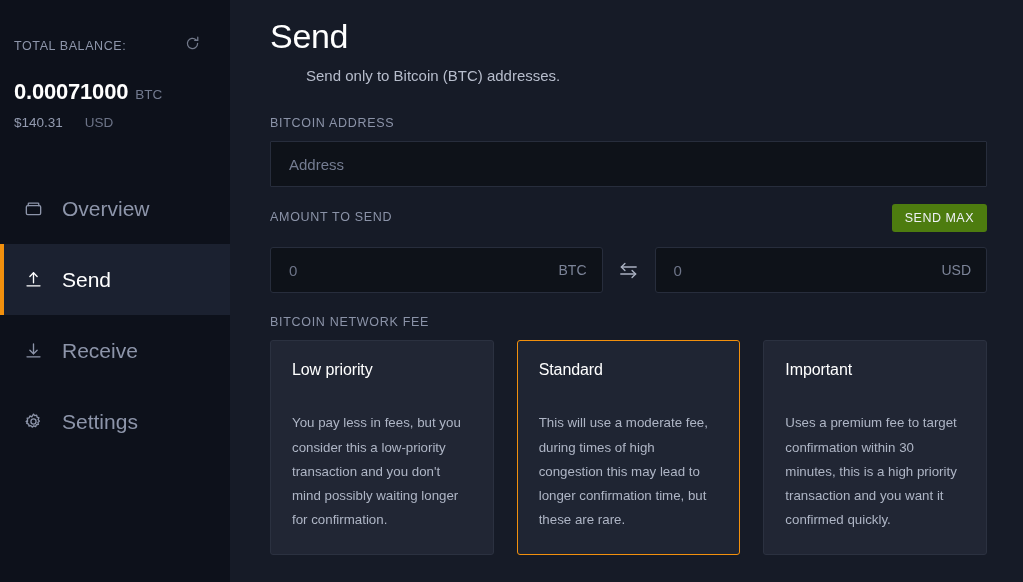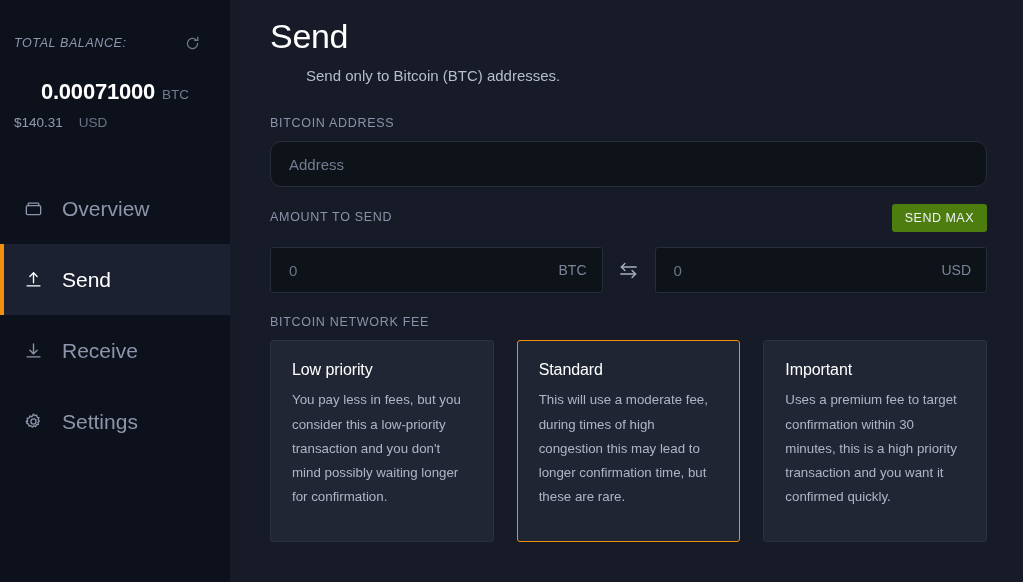--- a/index.html
+++ b/index.html
@@ -27,24 +27,23 @@
     flex-shrink: 0;
     position: relative;
   }
 
   .balance-block {
     padding: 33px 14px 0 14px;
   }
 
   .balance-head {
     display: flex;
-    align-items: center;
+    align-items: flex-end;
     justify-content: space-between;
     padding-right: 14px;
-    font-style: italic;
   }
 
   .balance-label {
     font-size: 12.5px;
     letter-spacing: 0.6px;
     color: #8e96ab;
     font-weight: 400;
   }
 
   .refresh-btn {
@@ -55,39 +54,38 @@
     justify-content: center;
     cursor: pointer;
     opacity: .72;
   }
 
   .balance-primary {
     margin-top: 26px;
     display: flex;
     align-items: baseline;
     gap: 7px;
-    justify-content: center;
   }
   .balance-amount {
     font-size: 22px;
     font-weight: 700;
     color: #ffffff;
     letter-spacing: -0.2px;
   }
   .balance-unit {
     font-size: 13.5px;
     color: #737b90;
     font-weight: 400;
   }
 
   .balance-secondary {
     margin-top: 10px;
     display: flex;
     align-items: baseline;
-    gap: 16px;
+    gap: 22px;
   }
   .balance-fiat {
     font-size: 13.5px;
     color: #939bb0;
   }
   .balance-fiat-unit {
     font-size: 13.5px;
     color: #6d7488;
   }
 
@@ -178,21 +176,21 @@
 
   .section-address { margin-top: 32px; }
 
   .text-input {
     display: block;
     width: 100%;
     height: 46px;
     margin-top: 11px;
     background: #0e1219;
     border: 1px solid #272d3c;
-    border-radius: 11px;
+    border-radius: 1px;
     padding: 0 18px;
     font-family: "Liberation Sans", sans-serif;
     font-size: 15px;
     color: #e3e7ef;
     outline: none;
   }
   .text-input::placeholder { color: #747c91; }
 
   
   .amount-head {
@@ -293,21 +291,21 @@
   }
 
   .fee-title {
     font-size: 16px;
     color: #ffffff;
     font-weight: 500;
     letter-spacing: -0.1px;
   }
 
   .fee-desc {
-    margin-top: 9px;
+    margin-top: 32px;
     font-size: 13.3px;
     line-height: 1.82;
     color: #aeb5c5;
     font-weight: 400;
   }
 </style>
 </head>
 <body>
 
 <div id="app">

